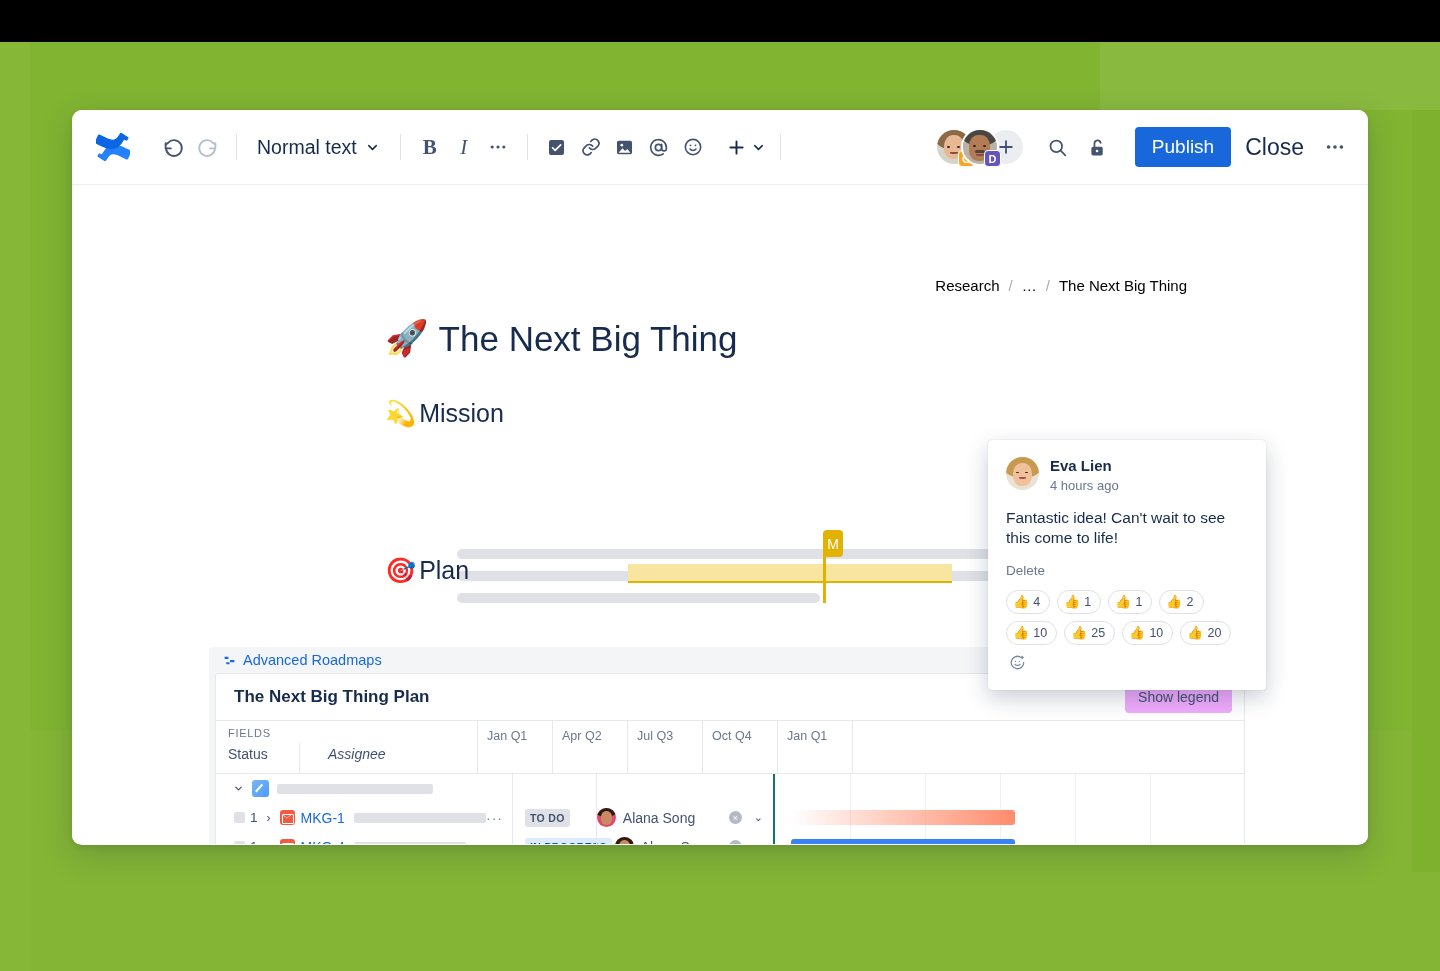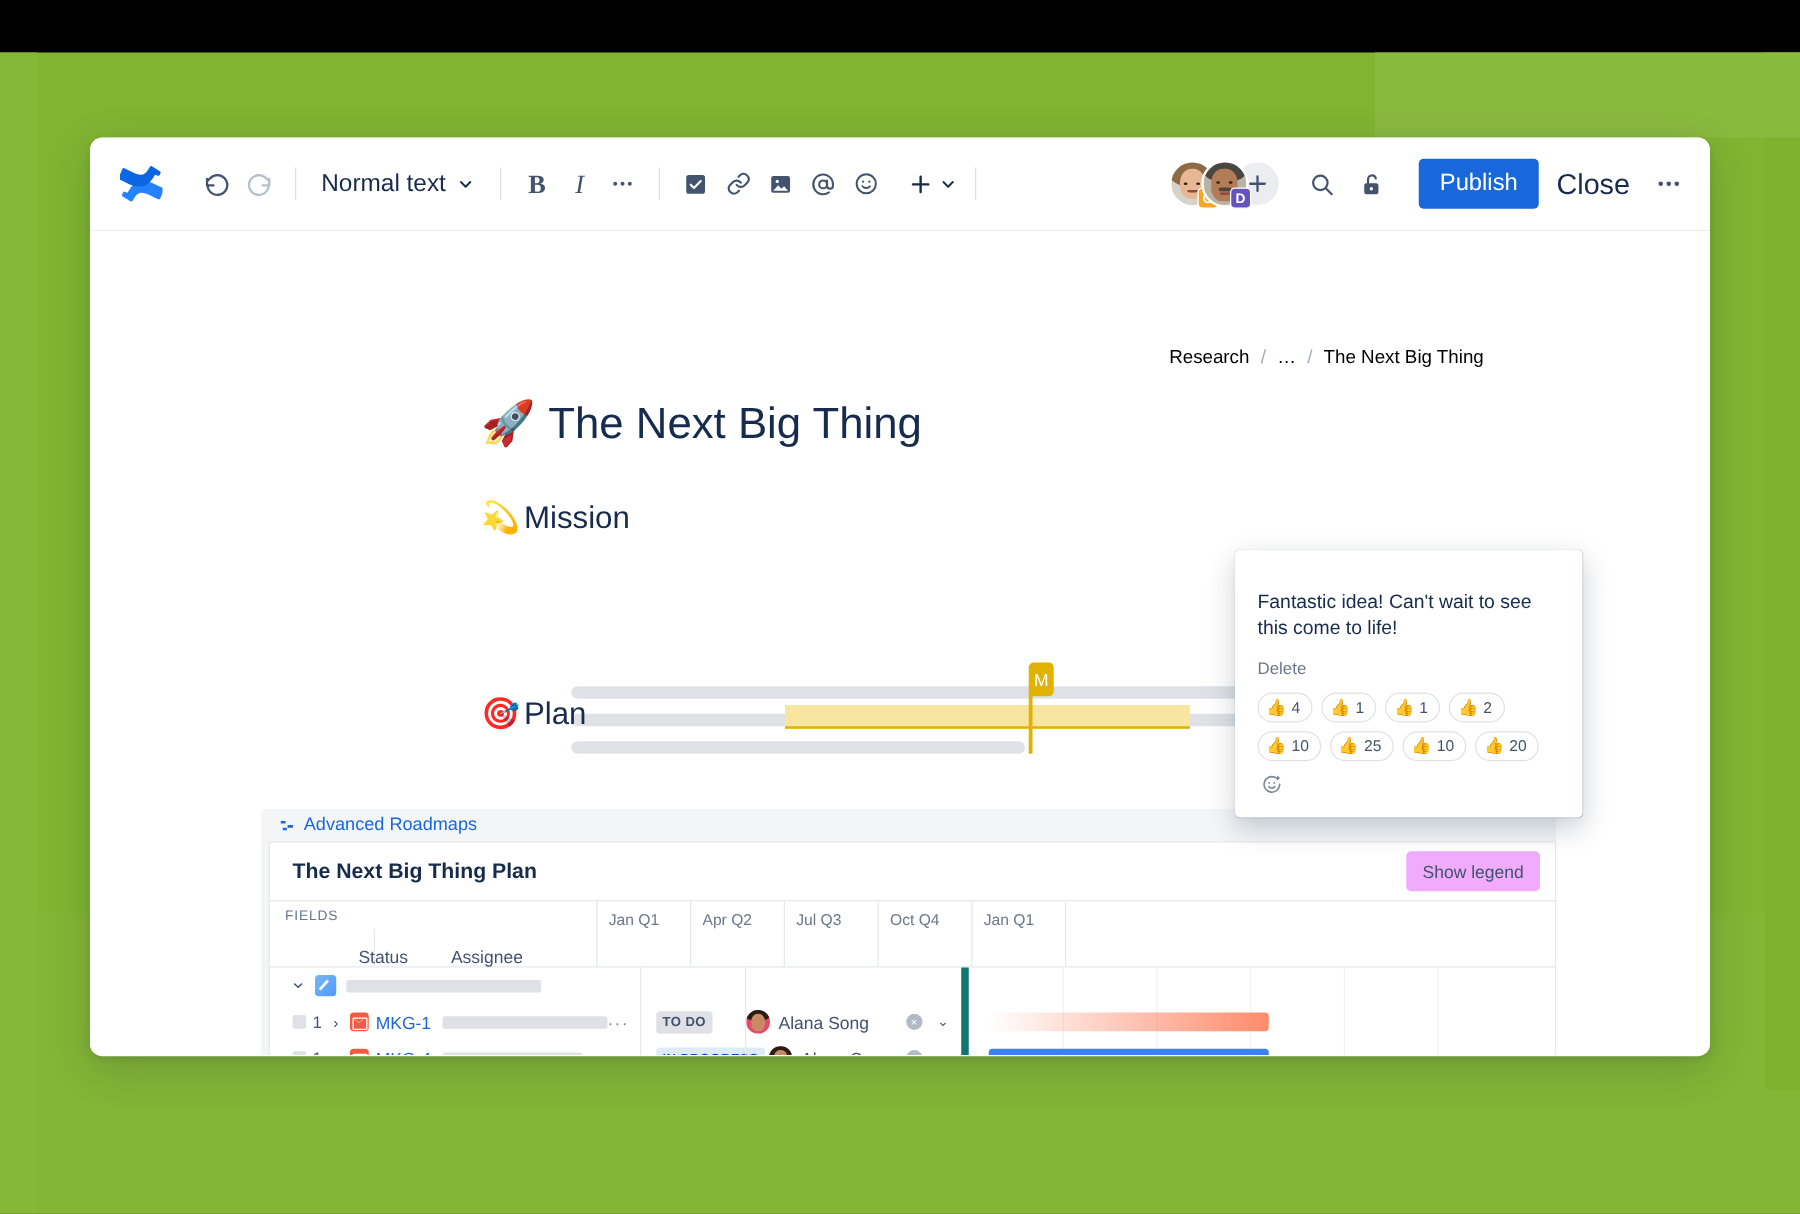--- a/index.html
+++ b/index.html
@@ -165,36 +165,36 @@
     font-size: 11px; letter-spacing: .7px; color: #6b778c;
     text-transform: uppercase; padding: 0 0 14px 14px;
   }
   .col-scope .search-ic { position: absolute; right: 13px; bottom: 12px; color: #97a0af; cursor: pointer; }
 
   .col-fields { width: 262px; border-right: 1px solid #e6e8ec; position: relative; }
   .fields-cap {
     position: absolute; left: 12px; top: 6px; font-size: 11px; letter-spacing: .7px;
     color: #6b778c; text-transform: uppercase;
   }
-  .fields-sub { position: absolute; bottom: 0; display: flex; width: 100%; justify-content: center; }
+  .fields-sub { position: absolute; bottom: 11px; display: flex; width: 100%; }
   .fields-sub span { font-size: 14px; color: #42526e; }
   .fsub-status { padding-left: 12px; width: 83px; }
-  .fsub-assignee { padding-left: 3px; }
+  .fsub-assignee { padding-left: 29px; font-style: italic; }
   .fields-divider { position: absolute; left: 83px; top: 22px; bottom: 0; width: 1px; background: #e6e8ec; }
 
   .col-time { flex: 1; display: flex; position: relative; }
   .qcell {
     width: 75px; border-right: 1px solid #e6e8ec; font-size: 12.5px;
     color: #6b778c; padding: 8px 0 0 9px;
   }
   .qcell:last-child { border-right: none; }
 
   .grid-body { display: flex; position: relative; }
   .body-scope { width: 297px; border-right: 1px solid #e6e8ec; }
-  .body-fields { width: 262px; border-right: 6px solid #0f766e; position: relative; }
+  .body-fields { width: 262px; border-right: 2px solid #0f766e; position: relative; }
   .body-fields .fields-divider { top: 0; }
   .body-time { flex: 1; position: relative; }
 
   .grp-row { height: 29px; display: flex; align-items: center; padding-left: 17px; gap: 8px; }
   .grp-ic {
     width: 17px; height: 17px; border-radius: 3px; flex: none;
     background: linear-gradient(135deg,#79b8f3,#4c9aff); position: relative; overflow: hidden;
   }
   .grp-ic:after {
     content:""; position:absolute; left:3px; top:3px; width:11px; height:11px;
@@ -596,20 +596,34 @@
               </div>
 
             </div>
           </div>
 
         </div>
       </div>
     </div>
 
     <div class="comment" style="left:916px;top:255px;">
+      <div class="c-head">
+        <div class="c-av">
+          <span style="position:absolute;inset:0;background:#e9e2d6"></span>
+          <span style="position:absolute;left:-8%;top:-10%;width:116%;height:74%;border-radius:50%;background:#c79a4f"></span>
+          <span style="position:absolute;left:22%;top:18%;width:56%;height:70%;border-radius:46% 46% 44% 44%;background:#f0c19b"></span>
+          <span style="position:absolute;left:31%;top:44%;width:9%;height:6%;border-radius:50%;background:#3b2b1d"></span>
+          <span style="position:absolute;left:58%;top:44%;width:9%;height:6%;border-radius:50%;background:#3b2b1d"></span>
+          <span style="position:absolute;left:40%;top:62%;width:20%;height:6%;border-radius:0 0 40% 40%;background:#9c5a52"></span>
+        </div>
+        <div>
+          <div class="c-name">Eva Lien</div>
+          <div class="c-time">4 hours ago</div>
+        </div>
+      </div>
       <div class="c-body">Fantastic idea! Can't wait to see this come to life!</div>
       <div class="c-delete">Delete</div>
       <div class="reactions">
         <span class="pill">
           <span class="em">👍</span>
           <span>4</span>
         </span>
         <span class="pill">
           <span class="em">👍</span>
           <span>1</span>

